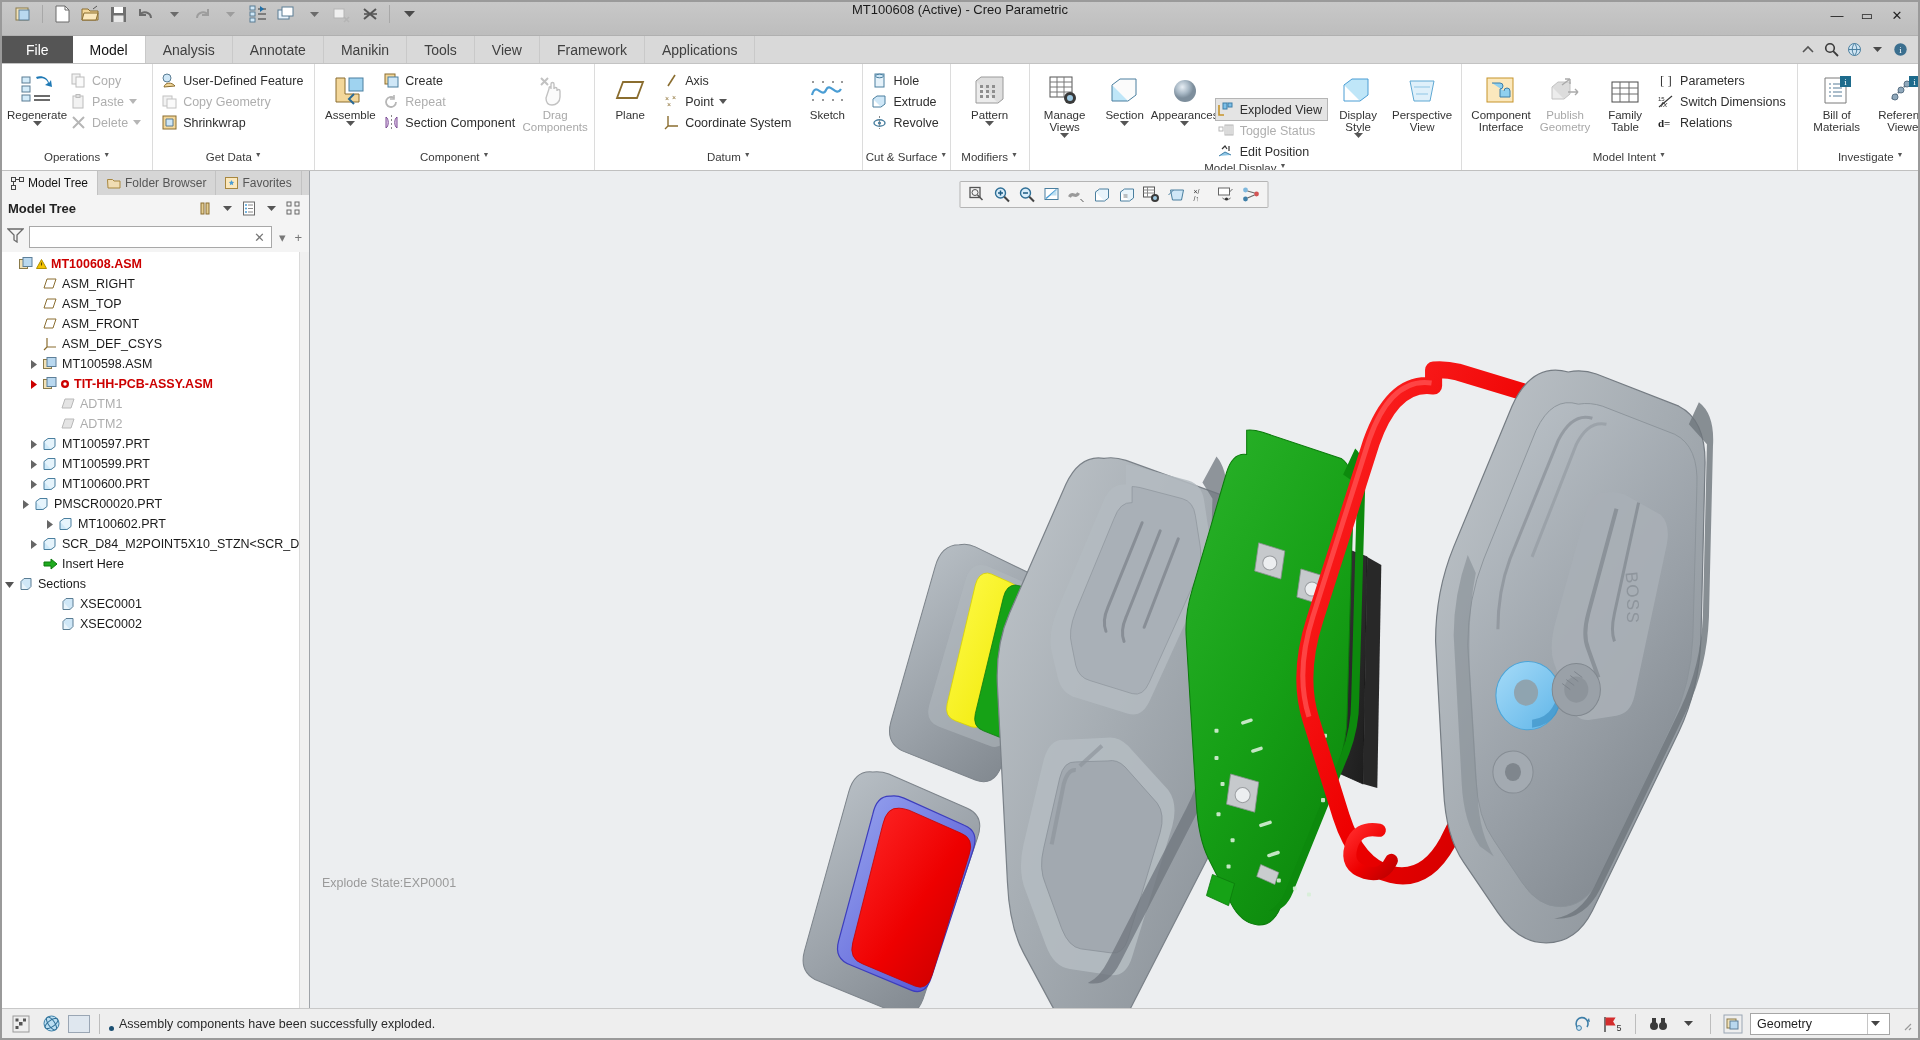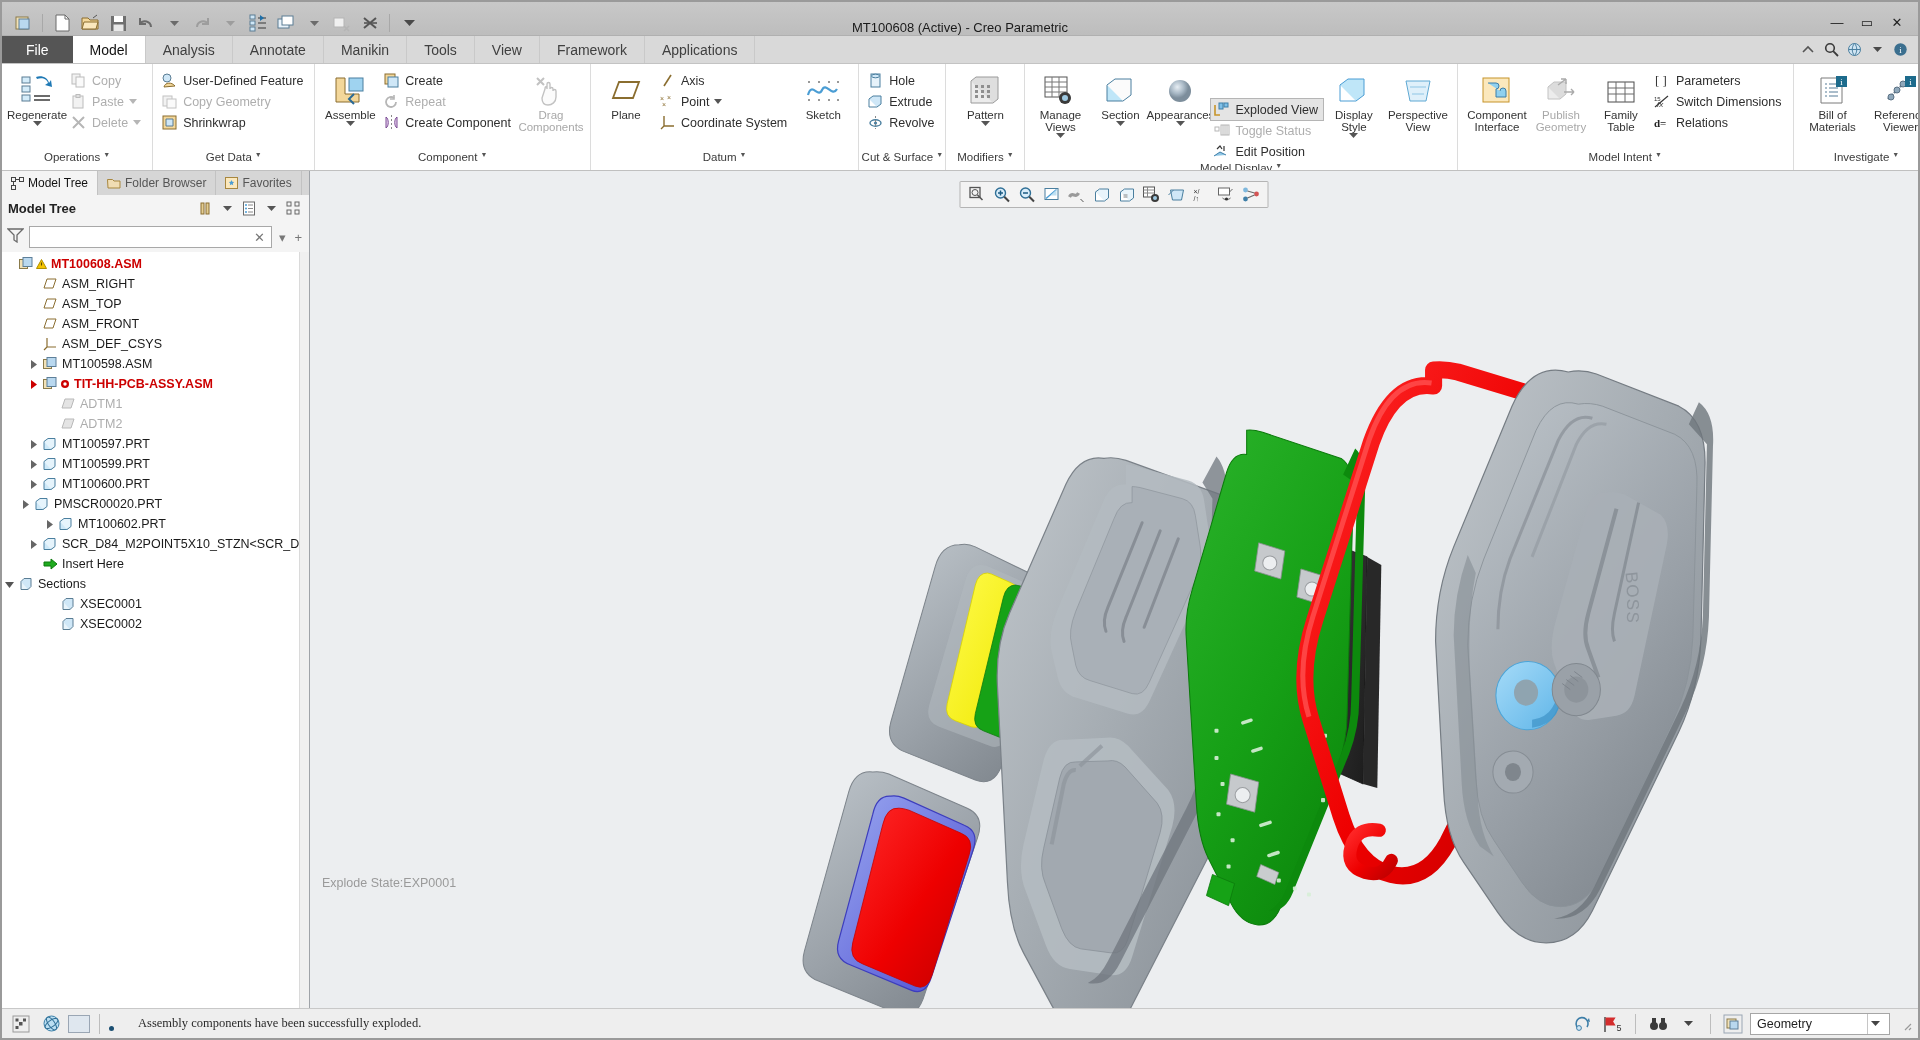--- a/index.html
+++ b/index.html
@@ -15,21 +15,21 @@
     width: 1920px; height: 1040px;
     display: flex; flex-direction: column;
     background: #d4d0c8;
     border: 2px solid #9a9a9a;
   }
 
   
   .titlebar {
     height: 34px; flex: 0 0 34px;
     background: linear-gradient(#c8c8c8,#bdbdbd);
-    display: flex; align-items: flex-end;
+    display: flex; align-items: flex-start;
     position: relative;
     border-bottom: 1px solid #b0b0b0;
   }
   .qat { display: flex; align-items: center; gap: 2px; padding-left: 8px; }
   .qicon {
     width: 26px; height: 24px;
     display: flex; align-items: center; justify-content: center;
     cursor: default;
   }
   .qsep { width: 1px; height: 18px; background: #a8a8a8; margin: 0 4px; }
@@ -189,21 +189,21 @@
   .statusbar {
     height: 30px; flex: 0 0 30px;
     background: #eeeeee;
     display: flex; align-items: center;
     border-top: 1px solid #c8c8c8;
     padding: 0 6px; gap: 4px;
   }
   .sbtn { width: 26px; height: 24px; display: flex; align-items: center; justify-content: center; cursor: default; }
   .sbtn.box { border: 1px solid #9aa6b4; background: #dfe7ef; width: 22px; height: 18px; }
   .ssep { width: 1px; height: 20px; background: #bdbdbd; margin: 0 5px; }
-  .smsg { display: flex; align-items: flex-end; gap: 24px; font-size: 12.5px; color: #2a2a2a; font-family: Liberation Serif, serif; }
+  .smsg { display: flex; align-items: flex-end; gap: 5px; font-size: 12.5px; color: #2a2a2a; }
   .bullet { width: 5px; height: 5px; border-radius: 50%; background: #1b4f72; }
   .sright { margin-left: auto; display: flex; align-items: center; gap: 4px; }
   .flagnum { font-size: 9px; color: #333; position: relative; top: 4px; left: -3px; }
   .selbox {
     width: 140px; height: 22px; border: 1px solid #a6a6a6; background: #fff;
     display: flex; align-items: center; padding: 0 6px; font-size: 12.5px; color: #222;
   }
   .selbox .dd {
     margin-left: auto; width: 16px; height: 20px; display:flex;
     align-items:center; justify-content:center; border-left: 1px solid #c6c6c6;
@@ -490,21 +490,21 @@
             <span class="sl">Repeat</span>
           </div>
           <div class="smbtn">
             <span class="si">
               <svg width="15" height="15" viewBox="0 0 15 15">
                   <path d="M2 2c3 2 3 9 0 11z" fill="#ead5f2" stroke="#7a4a93"></path>
                   <path d="M13 2c-3 2-3 9 0 11z" fill="#ead5f2" stroke="#7a4a93"></path>
                   <path d="M7.5 0v15" stroke="#888" stroke-dasharray="2 2"></path>
                 </svg>
             </span>
-            <span class="sl">Create Component</span>
+            <span class="sl">Section Component</span>
           </div>
         </div>
         <div class="bigbtn dis wide">
           <div class="bi">
             <svg width="36" height="32" viewBox="0 0 36 32">
               <path d="M4 3l7 7M11 3l-7 7" stroke="#c2c2c2" stroke-width="2"></path>
               <path d="M12 14c0-3 2-3 2 0v-5c0-2 3-2 3 0v5c0-2 3-2 3 0v2c0-2 3-2 3 0v6c0 5-4 8-8 8s-6-3-6-7z" fill="#fbfbfb" stroke="#c2c2c2" stroke-width="1.4"></path>
             </svg>
           </div>
           <div class="bl">Drag Components</div>

